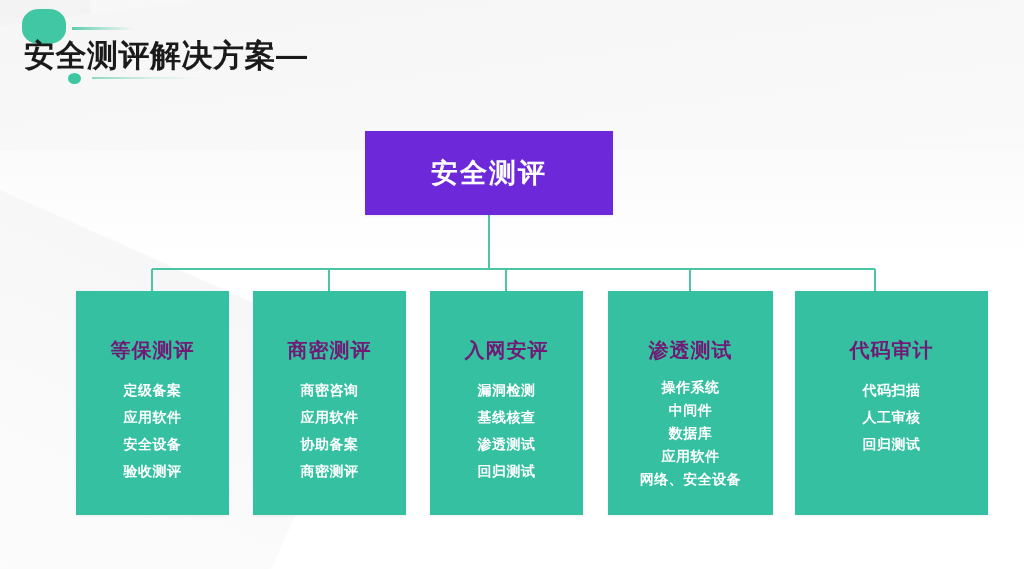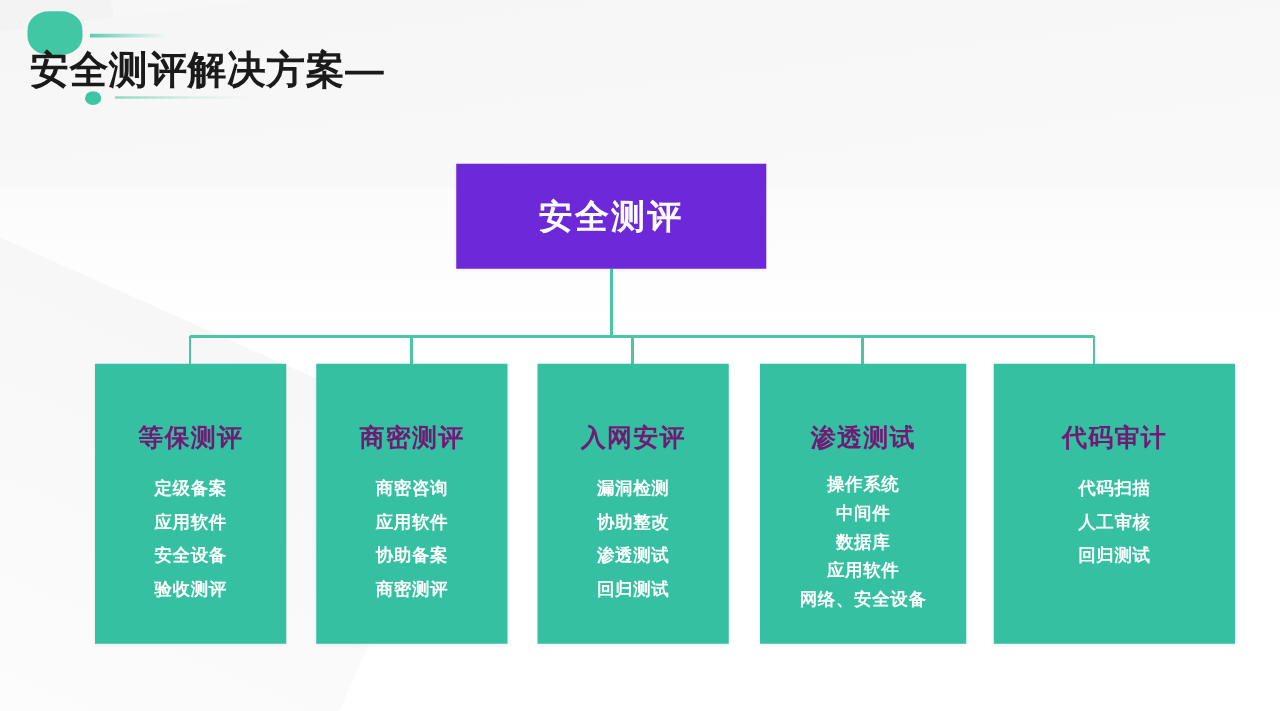--- a/index.html
+++ b/index.html
@@ -178,21 +178,21 @@
       <div class="child-item">应用软件</div>
       <div class="child-item">协助备案</div>
       <div class="child-item">商密测评</div>
     </div>
   </div>
 
   <div class="child-box" style="left:430px;">
     <div class="child-title">入网安评</div>
     <div class="child-items">
       <div class="child-item">漏洞检测</div>
-      <div class="child-item">协助整改</div>
+      <div class="child-item">基线核查</div>
       <div class="child-item">渗透测试</div>
       <div class="child-item">回归测试</div>
     </div>
   </div>
 
   <div class="child-box dense" style="left:608px;width:165px;">
     <div class="child-title">渗透测试</div>
     <div class="child-items">
       <div class="child-item">操作系统</div>
       <div class="child-item">中间件</div>

